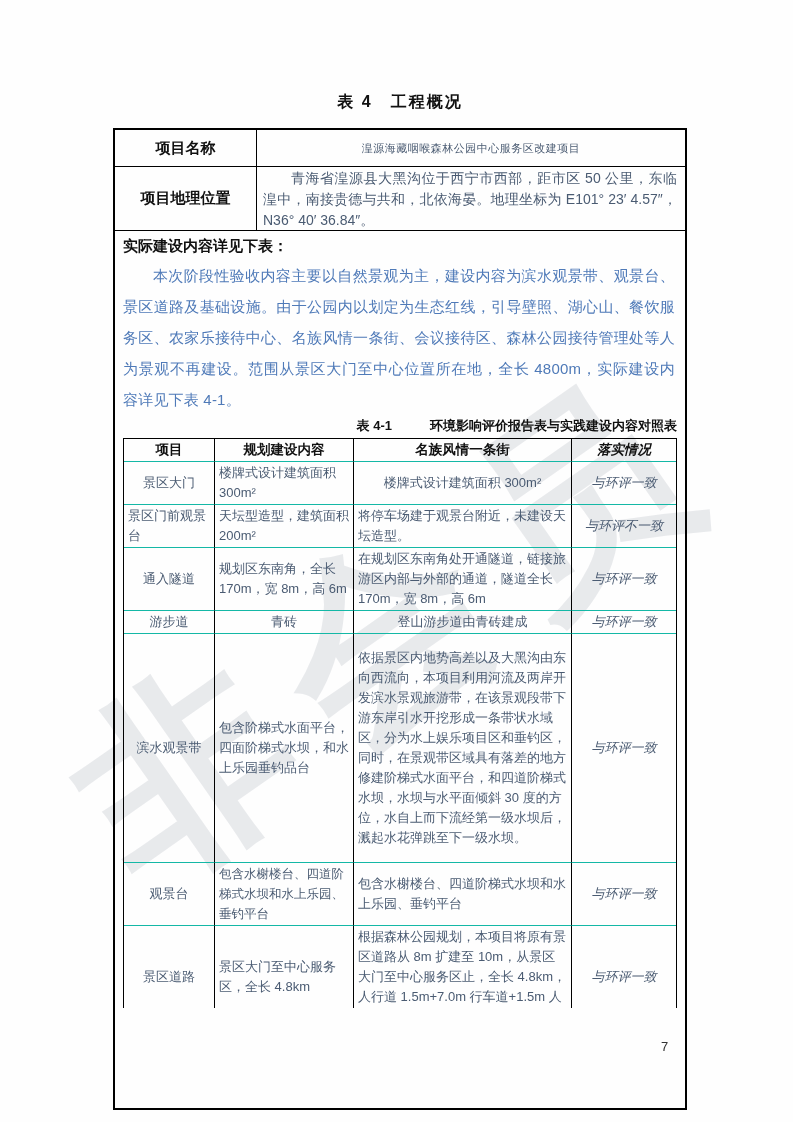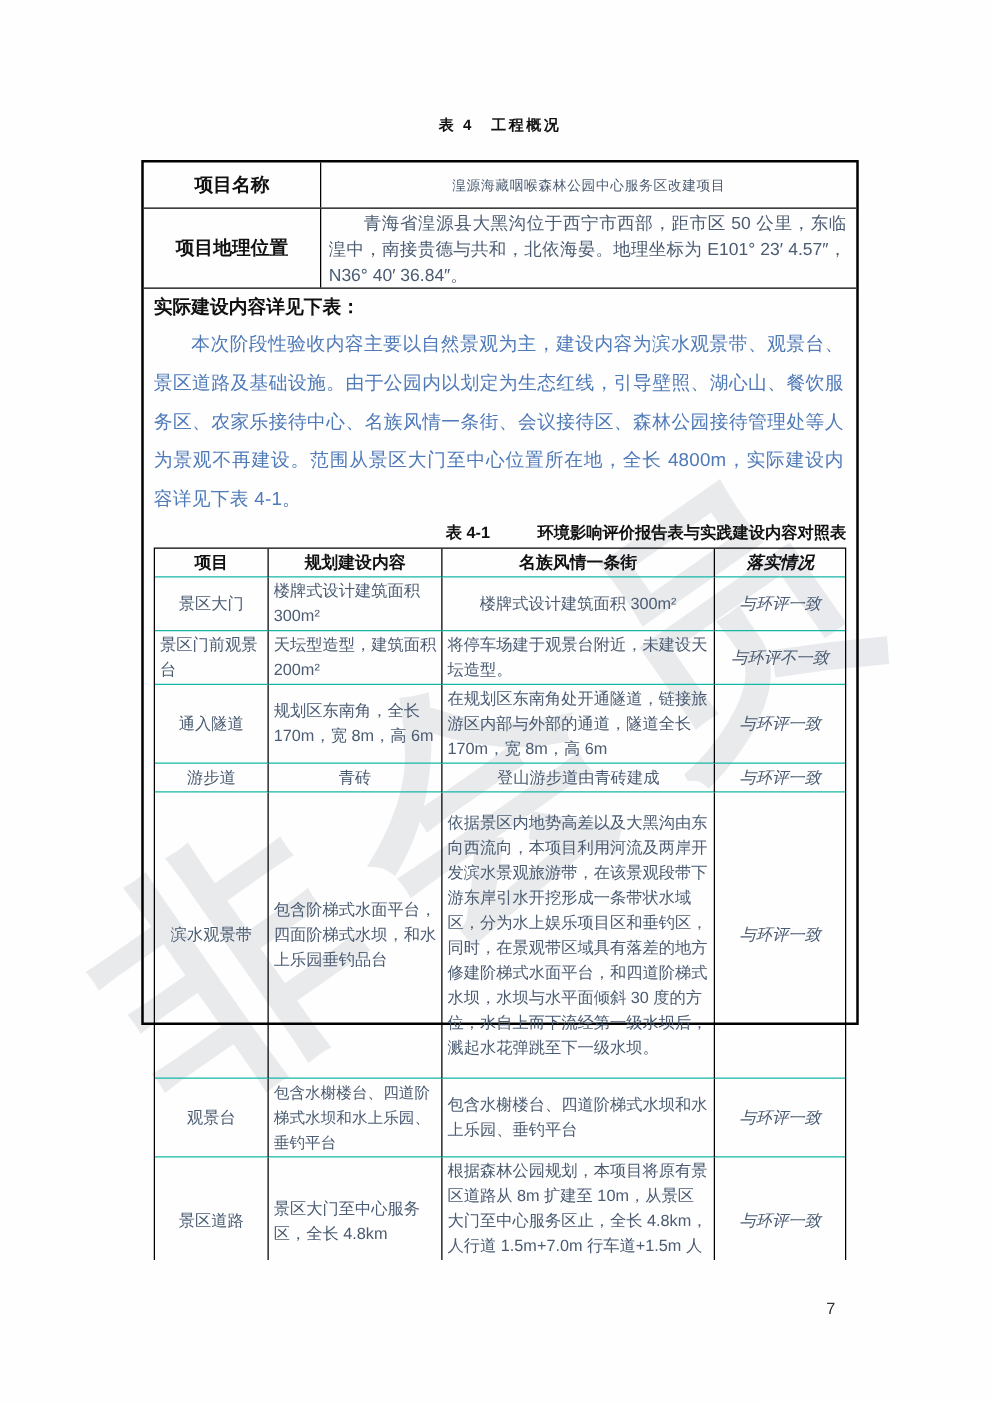--- a/index.html
+++ b/index.html
@@ -10,25 +10,25 @@
   }
   .watermark {
     position:absolute; left:50%; top:56%;
     transform:translate(-50%,-50%) rotate(-35deg);
     font-size:205px; font-weight:bold; letter-spacing:34px;
     color:#b9bec6; opacity:0.30; white-space:nowrap;
     z-index:0; pointer-events:none;
   }
   .doc-title {
     position:absolute; top:92px; left:113px; width:574px; z-index:1;
-    text-align:center; font-size:12px; font-weight:bold; color:#111;
+    text-align:center; font-size:16px; font-weight:bold; color:#111;
     letter-spacing:2px;
   }
   .outer {
-    position:absolute; top:128px; left:113px; width:574px; height:692px;
+    position:absolute; top:128px; left:113px; width:574px; height:982px;
     border:2px solid #000; z-index:1; background:transparent;
   }
   .info-row { display:flex; border-bottom:1px solid #000; }
   .label-cell {
     flex:0 0 142px; border-right:1px solid #000;
     display:flex; align-items:center; justify-content:center;
     font-weight:bold; font-size:15px; color:#111; text-align:center;
   }
   .value-cell { flex:1; color:#4a5b72; }
   .row1 { height:37px; }

